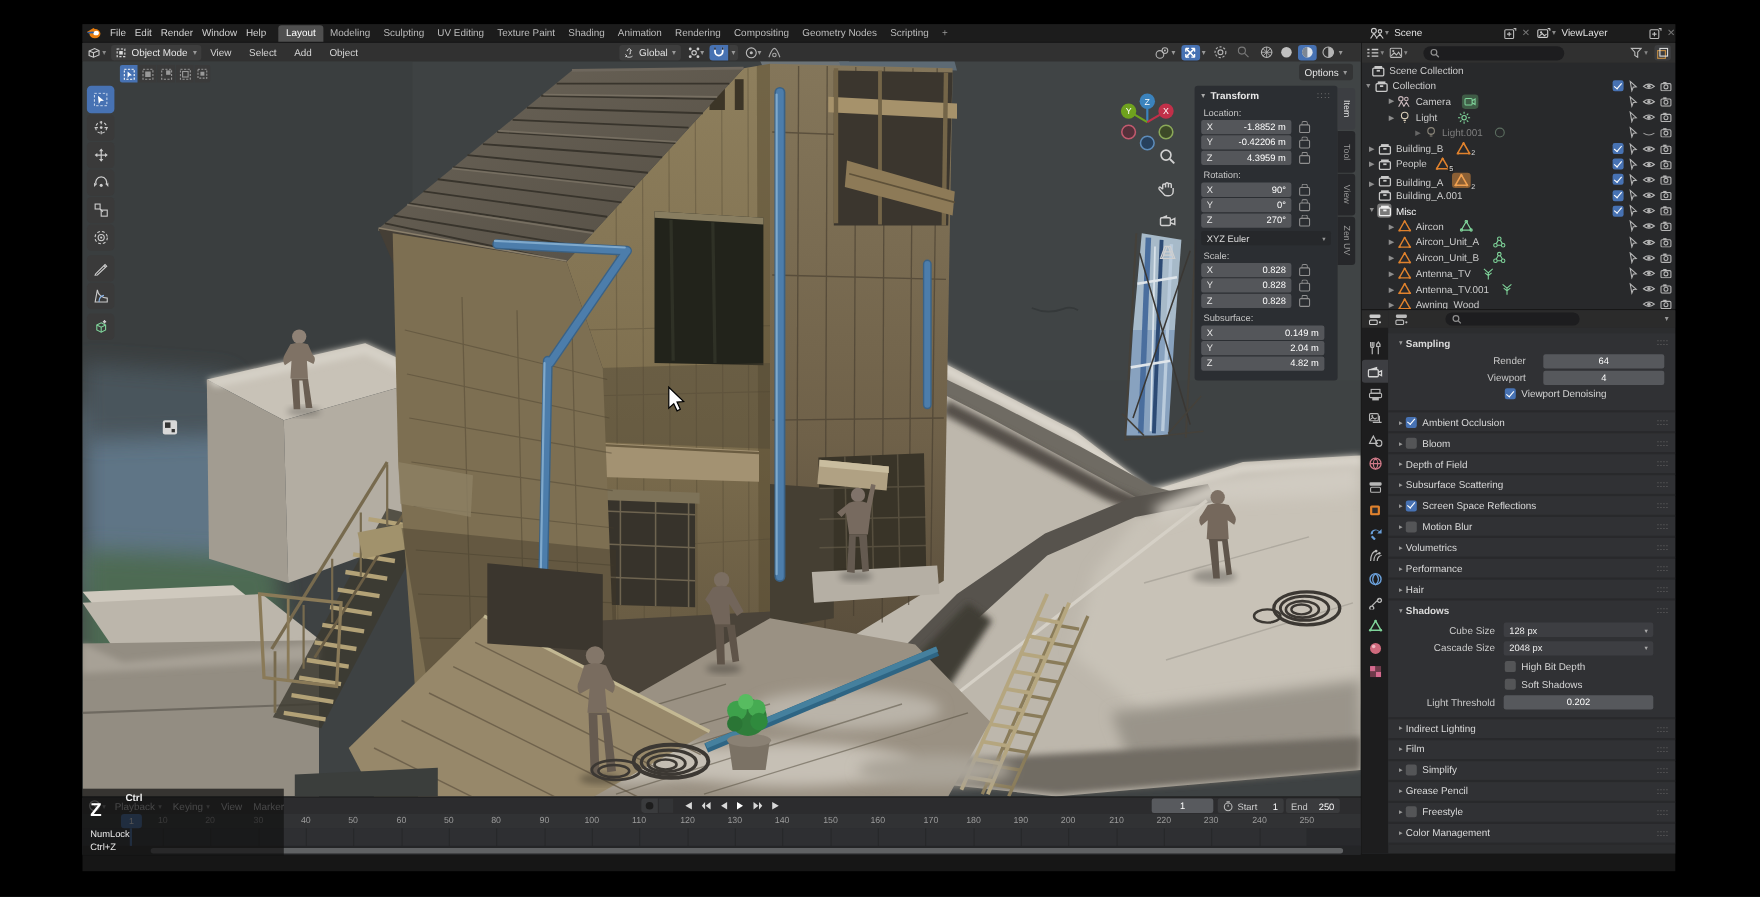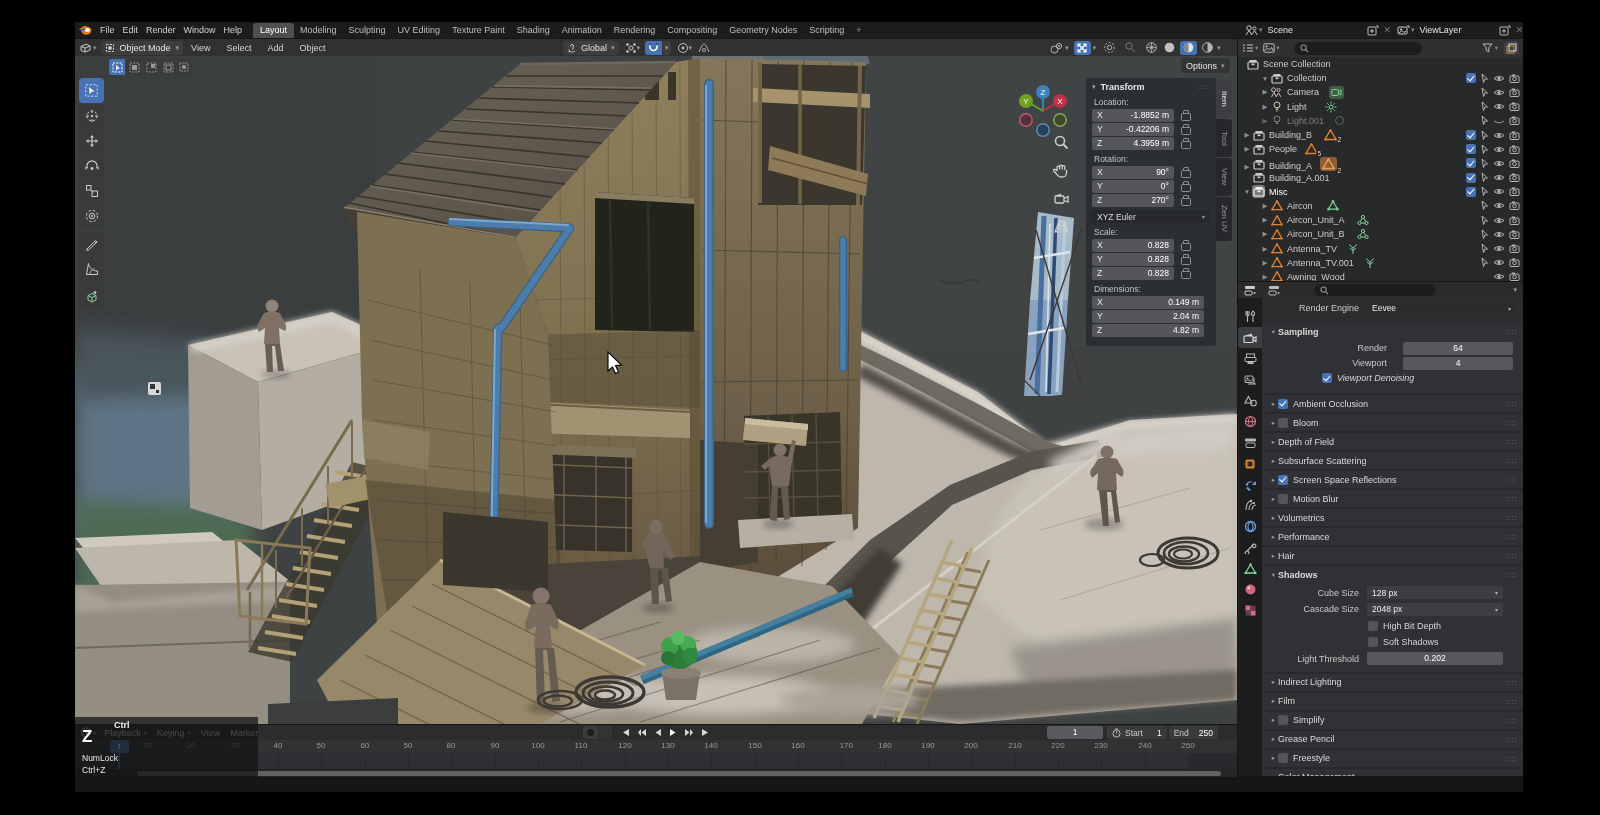--- a/index.html
+++ b/index.html
@@ -752,21 +752,21 @@
               <span class="tflock"></span>
             </div>
           <div class="tfrow">
               <span class="tfval"><i>Y</i>0.828</span>
               <span class="tflock"></span>
             </div>
           <div class="tfrow">
               <span class="tfval"><i>Z</i>0.828</span>
               <span class="tflock"></span>
             </div>
-          <div style="color:#c5c5c5;font-size:8.5px;padding:4px 0 1px 8px;">Dimensions:</div>
+          <div style="color:#c5c5c5;font-size:8.5px;padding:4px 0 1px 8px;">Subsurface:</div>
           <div class="tfrow">
               <span class="tfval2"><i>X</i>0.149 m</span>
             </div>
           <div class="tfrow">
               <span class="tfval2"><i>Y</i>2.04 m</span>
             </div>
           <div class="tfrow">
               <span class="tfval2"><i>Z</i>4.82 m</span>
             </div>
         </div>
@@ -815,21 +815,21 @@
         <div class="orow" style="padding-left:8px;">
             <span class="oic">
               <svg width="12" height="11" viewBox="0 0 12 11">
                 <rect x="1" y="3" width="10" height="7" rx="1" fill="none" stroke="#c9c9c9" stroke-width="1.2"></rect>
                 <rect x="2.5" y="1" width="7" height="2.5" fill="#c9c9c9"></rect>
                 <rect x="4.5" y="4.5" width="3" height="1.6" fill="#c9c9c9"></rect>
               </svg>
             </span>
             <span class="lbl">Scene Collection</span>
           </div>
-        <div class="orow" style="padding-left:22px;">
+        <div class="orow" style="padding-left:1px;">
             <span class="arr">▼</span>
             <span class="oic">
               <svg width="12" height="11" viewBox="0 0 12 11">
                 <rect x="1" y="3" width="10" height="7" rx="1" fill="none" stroke="#c9c9c9" stroke-width="1.2"></rect>
                 <rect x="2.5" y="1" width="7" height="2.5" fill="#c9c9c9"></rect>
                 <rect x="4.5" y="4.5" width="3" height="1.6" fill="#c9c9c9"></rect>
               </svg>
             </span>
             <span class="lbl">Collection</span>
           <span class="orights">
@@ -902,21 +902,21 @@
                 <path d="M1 4.5 Q6 0.5 11 4.5 Q6 8.5 1 4.5 Z" fill="none" stroke="#b5b5b5"></path>
                 <circle cx="6" cy="4.5" r="1.6" fill="#b5b5b5"></circle>
               </svg>
               <svg width="11" height="9" viewBox="0 0 11 9">
                 <rect x="1" y="2" width="9" height="6.5" rx="1" fill="none" stroke="#b5b5b5"></rect>
                 <circle cx="5.5" cy="5" r="1.8" fill="none" stroke="#b5b5b5"></circle>
                 <rect x="3" y="0.5" width="3" height="1.6" fill="#b5b5b5"></rect>
               </svg>
             </span>
           </div>
-        <div class="orow" style="padding-left:22px;color:#7f7f7f;">
+        <div class="orow" style="padding-left:22px;color:#7f7f7f;margin-left:24px;">
             <span class="arr" style="color:#666;">▶</span>
             <span class="oic">
               <svg width="10" height="12" viewBox="0 0 10 12">
                 <circle cx="5" cy="4" r="3" fill="none" stroke="#8a857a"></circle>
                 <path d="M3.8 7 h2.4 M3.8 8.6 h2.4" stroke="#8a857a"></path>
               </svg>
             </span>
             <span class="lbl">Light.001</span>
           <span style="margin-left:10px;display:inline-flex;">
               <svg width="11" height="11" viewBox="0 0 11 11">
@@ -1403,43 +1403,36 @@
               <circle cx="10.5" cy="8" r="1" fill="#bbb"></circle>
             </svg>
           <div class="row" style="margin-left:34px;width:110px;height:12px;background:#1d1d1f;border-radius:7px;padding:0 6px;">
             <svg width="9" height="9" viewBox="0 0 9 9">
                 <circle cx="3.6" cy="3.6" r="2.6" fill="none" stroke="#909090" stroke-width="1.1"></circle>
                 <line x1="5.6" y1="5.6" x2="8" y2="8" stroke="#909090" stroke-width="1.2"></line>
               </svg>
           </div>
           <span style="margin-left:auto;color:#999;font-size:7px;">▾</span>
         </div>
-        <div class="row" style="height:20px;">
-          <span class="plab2">Render Engine</span>
-          <div class="pdrop" style="width:149px;background:#2a2b2d;">
-              <span>Eevee</span>
-              <span>▾</span>
-            </div>
-        </div>
         <div style="height:5px;"></div>
         <div class="ppanel">
           <div class="phead">
               <span class="car">▾</span>
               <span style="font-weight:bold;">Sampling</span>
               <span class="grip">::::</span>
             </div>
           <div class="prow">
               <span class="plab">Render</span>
               <span class="pfield">64</span>
             </div>
           <div class="prow">
               <span class="plab">Viewport</span>
               <span class="pfield">4</span>
             </div>
-          <div class="prow" style="padding-left:60px;font-style:italic;">
+          <div class="prow" style="padding-left:106px;">
               <span class="pcheck"></span>
               <span style="color:#d5d5d5;font-size:9px;">Viewport Denoising</span>
             </div>
           <div style="height:8px;"></div>
         </div>
         <div class="ppanel">
             <div class="phead">
               <span class="car">▸</span>
               <span class="pcheck"></span>
               <span>Ambient Occlusion</span>

